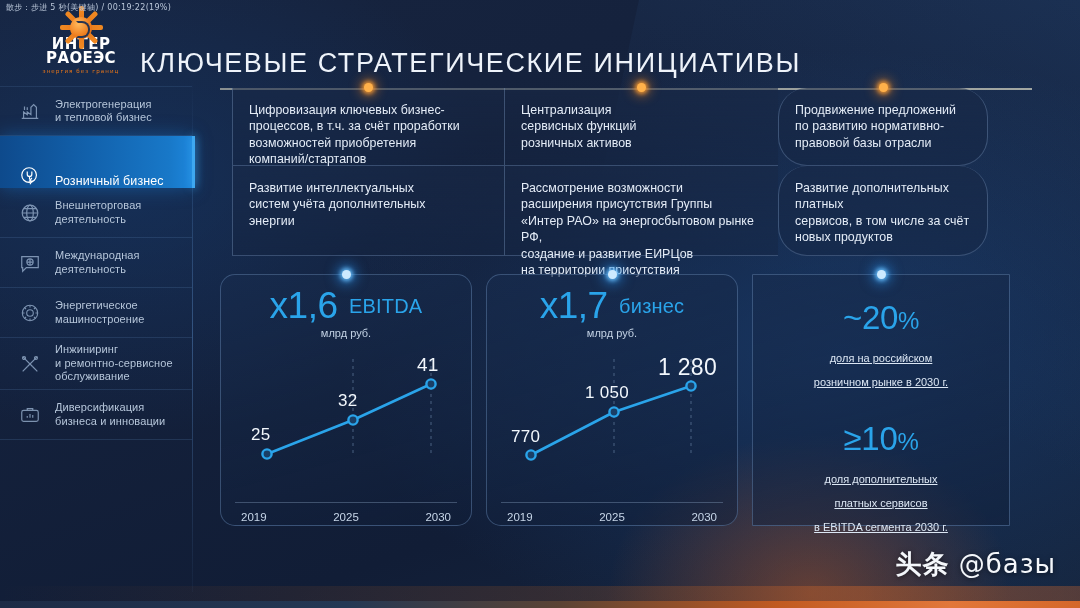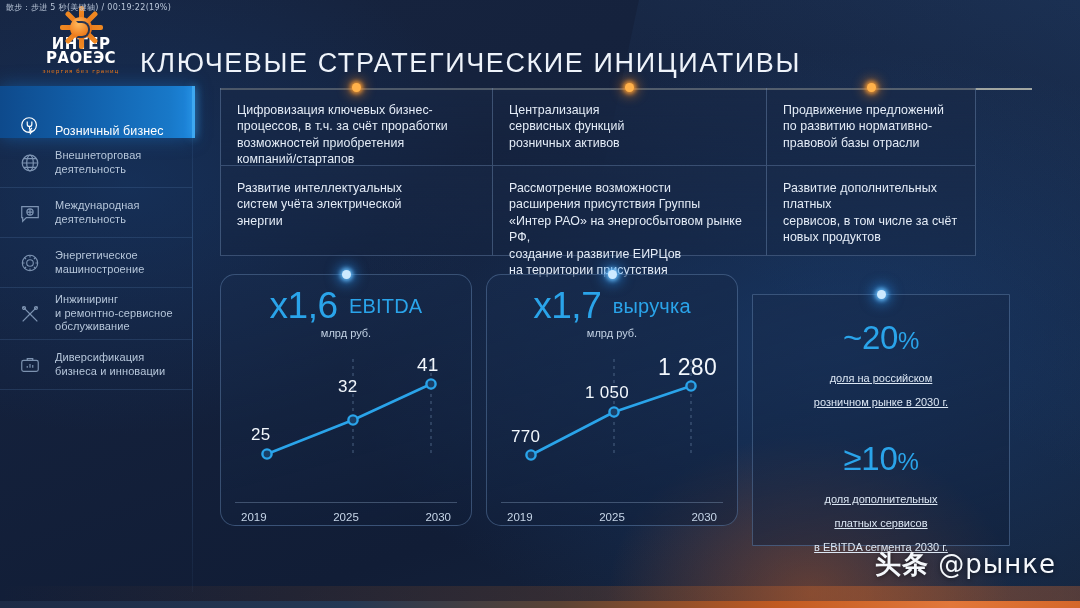--- a/index.html
+++ b/index.html
@@ -118,21 +118,21 @@
     position:absolute; left:140px; top:19px;
     font-size:27px; letter-spacing:1.6px; color:#eef3fa;
     font-weight:400; font-family:"Liberation Sans", sans-serif;
     z-index:25; white-space:nowrap;margin-top:29px;
   }
 
   
   .content { position:absolute; left:220px; top:88px; width:812px; z-index:22; }
 
   .cardgrid { position:relative; }
-  .card-row { display:flex; }
+  .card-row { display:flex;margin-left:12px; }
   .topline {
     position:absolute; left:0; right:0; top:0; height:1.5px;
     background:linear-gradient(90deg, rgba(176,178,168,0.75), rgba(186,188,176,0.85));
   }
   .card {
     position:relative;
     border-left:1px solid rgba(120,150,190,0.40);
     border-bottom:1px solid rgba(120,150,190,0.35);
     background:linear-gradient(180deg, rgba(24,40,70,0.55), rgba(19,33,60,0.35));
     padding:14px 16px 10px 16px;
@@ -145,38 +145,38 @@
   .dot {
     position:absolute; top:-5px; left:50%; margin-left:-4.5px;
     width:9px; height:9px; border-radius:50%;
     background:#ffb14a;
     box-shadow:0 0 4px 2px rgba(255,160,50,0.85), 0 0 11px 5px rgba(240,130,30,0.45);
   }
   .row1 .card { height:78px; }
   .row2 .card { height:90px; border-top:none; }
   .col-a { width:272px; }
   .col-b { width:274px; }
-  .col-c { width:210px; }
+  .col-c { width:210px;border-radius:29px; }
 
   
   .panels { display:flex; gap:14px; margin-top:18px; }
   .panel {
     position:relative;
     border:1px solid rgba(110,145,190,0.42);
     background:linear-gradient(165deg, rgba(24,44,78,0.62), rgba(16,30,56,0.45));
     border-radius:1px;
   }
   .panel .bdot {
     position:absolute; top:-5px; left:50%; margin-left:-4.5px;
     width:9px; height:9px; border-radius:50%;
     background:#cdeaff;
     box-shadow:0 0 4px 2px rgba(110,195,255,0.9), 0 0 12px 6px rgba(40,140,230,0.55);
   }
   .p-chart { width:252px; height:252px;border-radius:15px; }
-  .p-stats { width:258px; height:252px;margin-top:20px; }
+  .p-stats { width:258px; height:252px; }
 
   .p-head { text-align:center; padding-top:12px; }
   .mult {
     display:inline-block; font-size:37px; line-height:38px; color:#2aa4ea;
     letter-spacing:-0.5px; vertical-align:middle; font-weight:300;
   }
   .mlabel {
     display:inline-block; font-size:20px; color:#2aa4ea; margin-left:7px;
     vertical-align:middle; letter-spacing:.2px; font-weight:300;
   }
@@ -243,20 +243,30 @@
     <div class="logo-name">ИНТЕР</div>
     <div class="logo-name">РАОЕЭС</div>
     <div class="logo-tag">энергия без границ</div>
   </div>
 
   <div class="page-title">КЛЮЧЕВЫЕ СТРАТЕГИЧЕСКИЕ ИНИЦИАТИВЫ</div>
 
   <div class="sidebar-rail"></div>
   <div class="sidebar">
 
+    <div class="side-item">
+      <span class="ico">
+        <svg width="22" height="22" viewBox="0 0 24 24" fill="none" stroke="currentColor" stroke-width="1.3">
+          <path d="M3 20h18M5 20v-7l4 3v-3l4 3V8l3-3 3 3v12"></path>
+            <path d="M6 11V7M9 11V8"></path>
+        </svg>
+      </span>
+      <span class="lbl">Электрогенерация
+и тепловой бизнес</span>
+    </div>
 
     <div class="side-item active tall">
       <span class="ico">
         <svg width="22" height="22" viewBox="0 0 24 24" fill="none" stroke="currentColor" stroke-width="1.3">
           <circle cx="11" cy="11" r="8"></circle>
             <path d="M9 7v3a2.5 2.5 0 0 0 5 0V7"></path>
             <path d="M11.5 13v3"></path>
           <path d="M14 14l-2.5 3.5H14L12 21"></path>
         </svg>
       </span>
@@ -350,21 +360,21 @@
           <span class="dot"></span>
           <div class="txt">Продвижение предложений
 по развитию нормативно-
 правовой базы отрасли</div>
         </div>
       </div>
 
       <div class="card-row row2">
         <div class="card col-a">
           <div class="txt">Развитие интеллектуальных
-систем учёта электрической
+систем учёта дополнительных
 энергии</div>
         </div>
         <div class="card col-b">
           <div class="txt">Рассмотрение возможности
 расширения присутствия Группы
 «Интер РАО» на энергосбытовом рынке РФ,
 создание и развитие ЕИРЦов
 на территории присутствия</div>
         </div>
         <div class="card col-c">
@@ -387,36 +397,36 @@
         <div class="chart">
           <svg width="224" height="126">
             <line x1="118" y1="18" x2="118" y2="116" stroke="#5d7798" stroke-width="1" stroke-dasharray="3 4" opacity="0.75"></line>
             <line x1="196" y1="18" x2="196" y2="116" stroke="#5d7798" stroke-width="1" stroke-dasharray="3 4" opacity="0.75"></line>
             <polyline points="32,113 118,79 196,43" fill="none" stroke="#2aa4ea" stroke-width="2.6" stroke-linejoin="round" stroke-linecap="round"></polyline>
             <circle cx="32" cy="113" r="4.6" fill="#1a3f66" stroke="#2aa4ea" stroke-width="2.4"></circle>
             <circle cx="118" cy="79" r="4.6" fill="#1a3f66" stroke="#2aa4ea" stroke-width="2.4"></circle>
             <circle cx="196" cy="43" r="4.6" fill="#1a3f66" stroke="#2aa4ea" stroke-width="2.4"></circle>
           </svg>
           <div class="vlabel" style="left:16px; top:84px;">25</div>
-          <div class="vlabel" style="left:103px; top:36px;">32</div>
+          <div class="vlabel" style="left:103px; top:50px;">32</div>
           <div class="vlabel" style="left:182px; top:13px; font-size:19px;">41</div>
         </div>
         <div class="xaxis"></div>
         <div class="xticks">
           <span>2019</span>
           <span>2025</span>
           <span>2030</span>
         </div>
       </div>
 
       <div class="panel p-chart">
         <span class="bdot"></span>
         <div class="p-head">
           <span class="mult">x1,7</span>
-          <span class="mlabel">выручка</span>
+          <span class="mlabel">бизнес</span>
           <div class="units">млрд руб.</div>
         </div>
         <div class="chart">
           <svg width="224" height="126">
             <line x1="113" y1="18" x2="113" y2="116" stroke="#5d7798" stroke-width="1" stroke-dasharray="3 4" opacity="0.75"></line>
             <line x1="190" y1="18" x2="190" y2="116" stroke="#5d7798" stroke-width="1" stroke-dasharray="3 4" opacity="0.75"></line>
             <polyline points="30,114 113,71 190,45" fill="none" stroke="#2aa4ea" stroke-width="2.6" stroke-linejoin="round" stroke-linecap="round"></polyline>
             <circle cx="30" cy="114" r="4.6" fill="#1a3f66" stroke="#2aa4ea" stroke-width="2.4"></circle>
             <circle cx="113" cy="71" r="4.6" fill="#1a3f66" stroke="#2aa4ea" stroke-width="2.4"></circle>
             <circle cx="190" cy="45" r="4.6" fill="#1a3f66" stroke="#2aa4ea" stroke-width="2.4"></circle>
@@ -445,18 +455,18 @@
           <div class="desc">доля дополнительных
 платных сервисов
 в EBITDA сегмента 2030 г.</div>
         </div>
       </div>
     </div>
   </div>
 
   <div class="watermark">
     <span class="wm-strong">头条</span>
-    <span>@рынке</span>
+    <span>@базы</span>
   </div>
 
   <div class="bottom-strip-glow"></div>
   <div class="bottom-strip"></div>
 </div>
 
 </body></html>

